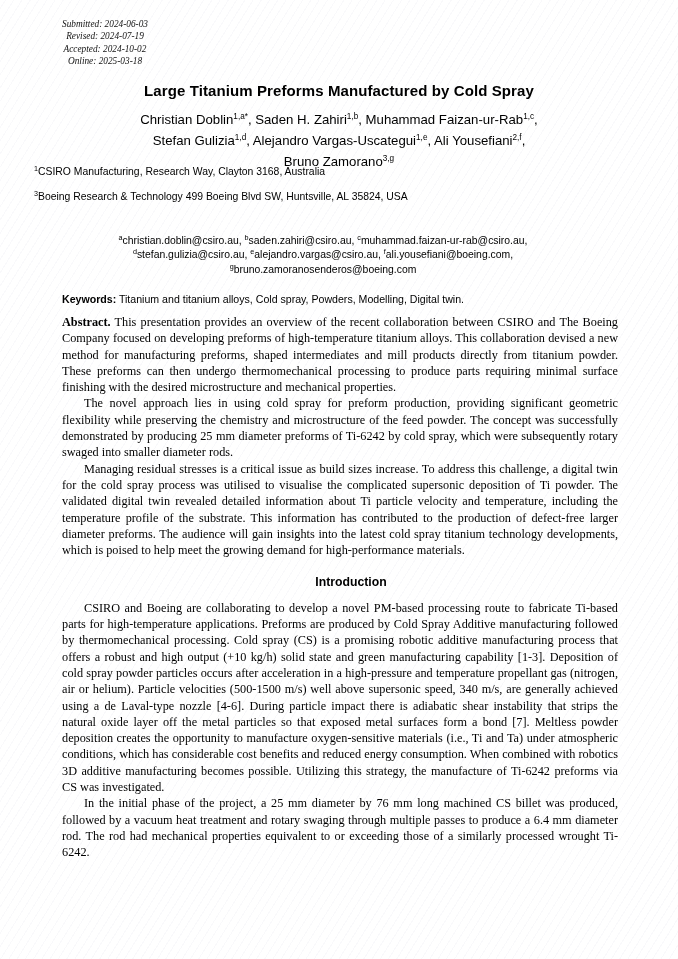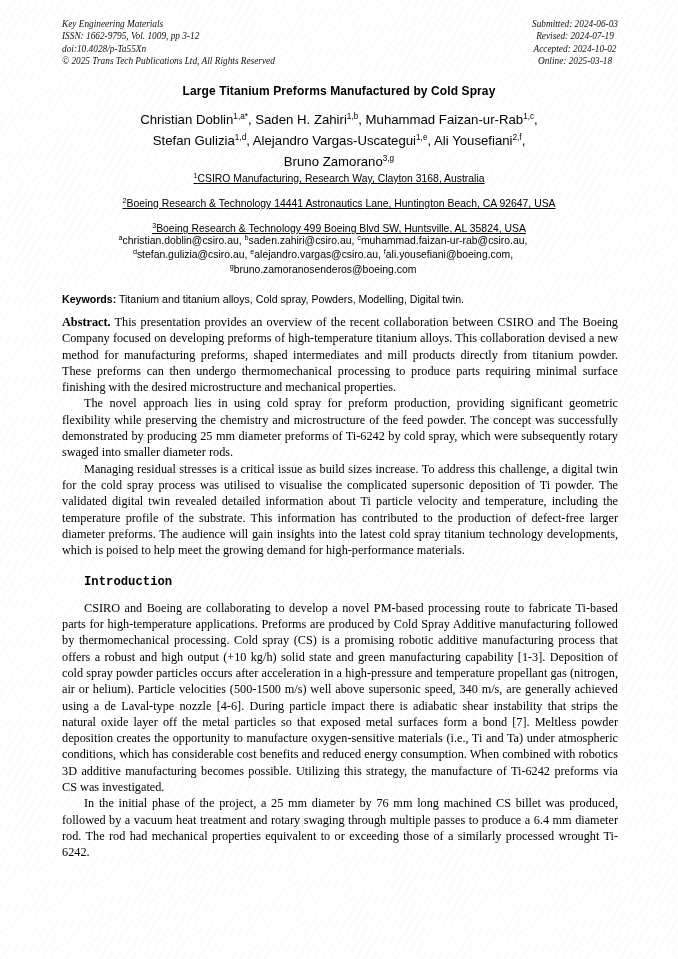--- a/index.html
+++ b/index.html
@@ -62,49 +62,48 @@
   .title-block {
     position: absolute;
     top: 82px;
     left: 48px;
     width: 582px;
     text-align: center;
   }
   .paper-title {
     font-family: "Liberation Sans", sans-serif;
     font-weight: bold;
-    font-size: 12px;
+    font-size: 15px;
     line-height: 18px;
     letter-spacing: 0.1px;
     margin: 0 0 9px 0;
   }
   .authors {
     font-family: "Liberation Sans", sans-serif;
     font-size: 13.2px;
     line-height: 21px;
     margin: 0;
   }
   .authors sup {
     font-size: 8.2px;
     vertical-align: super;
     line-height: 0;
     margin-top: 8px;
   }
 
   
   .affiliations {
     position: absolute;
-    top: 172px;
+    top: 165px;
     left: 34px;
     width: 610px;
-    text-align: center;
+    text-align: left;
     font-family: "Liberation Sans", sans-serif;
     font-size: 10.4px;
     line-height: 13px;
-    text-decoration: underline;
   }
   .affiliations .aff-line { margin-bottom: 12px; }
   .affiliations sup {
     font-size: 7.2px;
     vertical-align: super;
     line-height: 0;
   }
 
   
   .emails {
@@ -148,65 +147,58 @@
     text-justify: inter-word;
   }
   .body-text p {
     margin: 0;
     text-indent: 22px;
   }
   .body-text p.no-indent { text-indent: 0; }
   .abstract-label { font-weight: bold; }
 
   .section-heading {
-    font-family: Liberation Mono, monospace;
+    font-family: Liberation Sans, sans-serif;
     font-weight: bold;
     font-size: 12.25px;
     line-height: 16.3px;
-    text-align: left;
+    text-align: center;
     text-indent: 0;
     margin: 0;
   }
   .spacer-sm { height: 16px; }
   .spacer-xs { height: 9px; }
 </style>
 </head>
 <body>
 
 <div class="watermark"></div>
 
 <div class="page">
 
   <div class="journal-header">
-    <div class="left">
-      <div>Key Engineering Materials</div>
-      <div>ISSN: 1662-9795, Vol. 1009, pp 3-12</div>
-      <div>doi:10.4028/p-Ta55Xn</div>
-      <div>© 2025 Trans Tech Publications Ltd, All Rights Reserved</div>
-    </div>
     <div class="right">
       <div>Submitted: 2024-06-03</div>
       <div>Revised: 2024-07-19</div>
       <div>Accepted: 2024-10-02</div>
       <div>Online: 2025-03-18</div>
     </div>
   </div>
 
   <div class="title-block">
     <h1 class="paper-title">Large Titanium Preforms Manufactured by Cold Spray</h1>
     <div class="authors">
       <div><span>Christian Doblin</span><sup>1,a*</sup>, <span>Saden H. Zahiri</span><sup>1,b</sup>, <span>Muhammad Faizan-ur-Rab</span><sup>1,c</sup>,</div>
       <div><span>Stefan Gulizia</span><sup>1,d</sup>, <span>Alejandro Vargas-Uscategui</span><sup>1,e</sup>, <span>Ali Yousefiani</span><sup>2,f</sup>,</div>
       <div><span>Bruno Zamorano</span><sup>3,g</sup></div>
     </div>
   </div>
 
   <div class="affiliations">
     <div class="aff-line"><sup>1</sup><span>CSIRO Manufacturing, Research Way, Clayton 3168, Australia</span></div>
-    <div class="aff-line"><sup>2</sup><span>Boeing Research &amp; Technology 14441 Astronautics Lane, Huntington Beach, CA 92647, USA</span></div>
     <div class="aff-line"><sup>3</sup><span>Boeing Research &amp; Technology 499 Boeing Blvd SW, Huntsville, AL 35824, USA</span></div>
   </div>
 
   <div class="emails">
     <div><sup>a</sup><span>christian.doblin@csiro.au</span>, <sup>b</sup><span>saden.zahiri@csiro.au</span>, <sup>c</sup><span>muhammad.faizan-ur-rab@csiro.au</span>,</div>
     <div><sup>d</sup><span>stefan.gulizia@csiro.au</span>, <sup>e</sup><span>alejandro.vargas@csiro.au</span>, <sup>f</sup><span>ali.yousefiani@boeing.com</span>,</div>
     <div><sup>g</sup><span>bruno.zamoranosenderos@boeing.com</span></div>
   </div>
 
   <div class="keywords">

